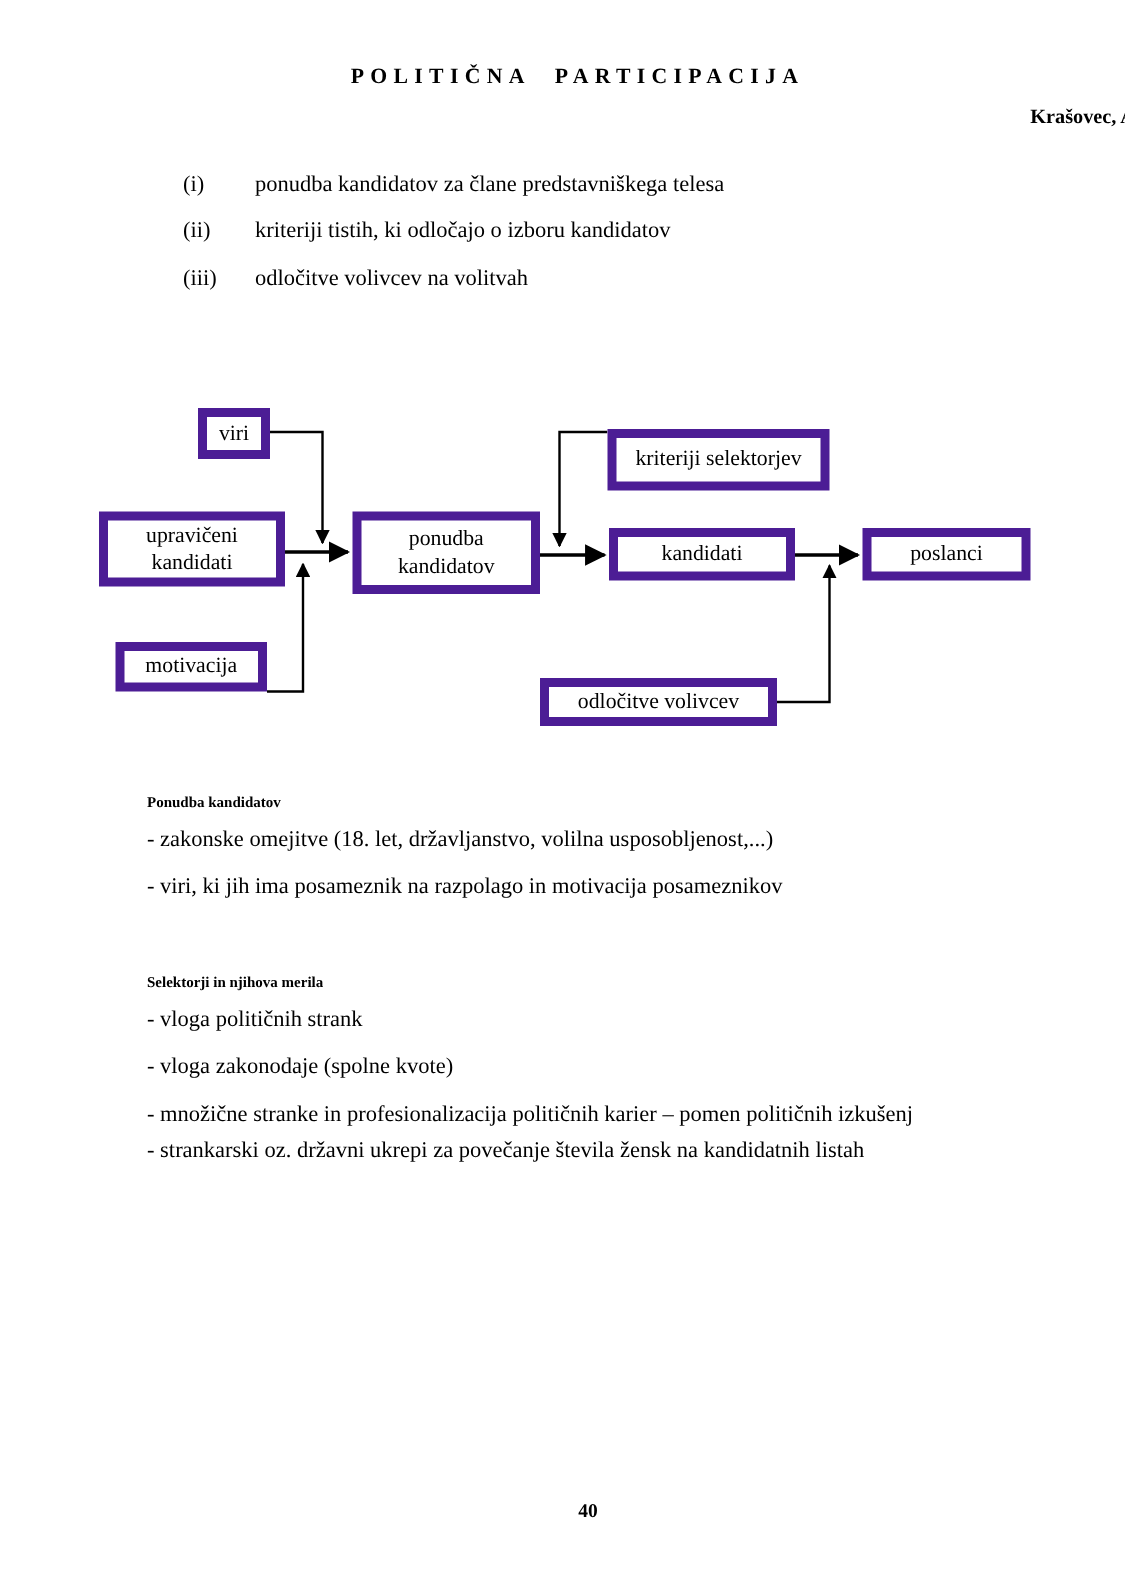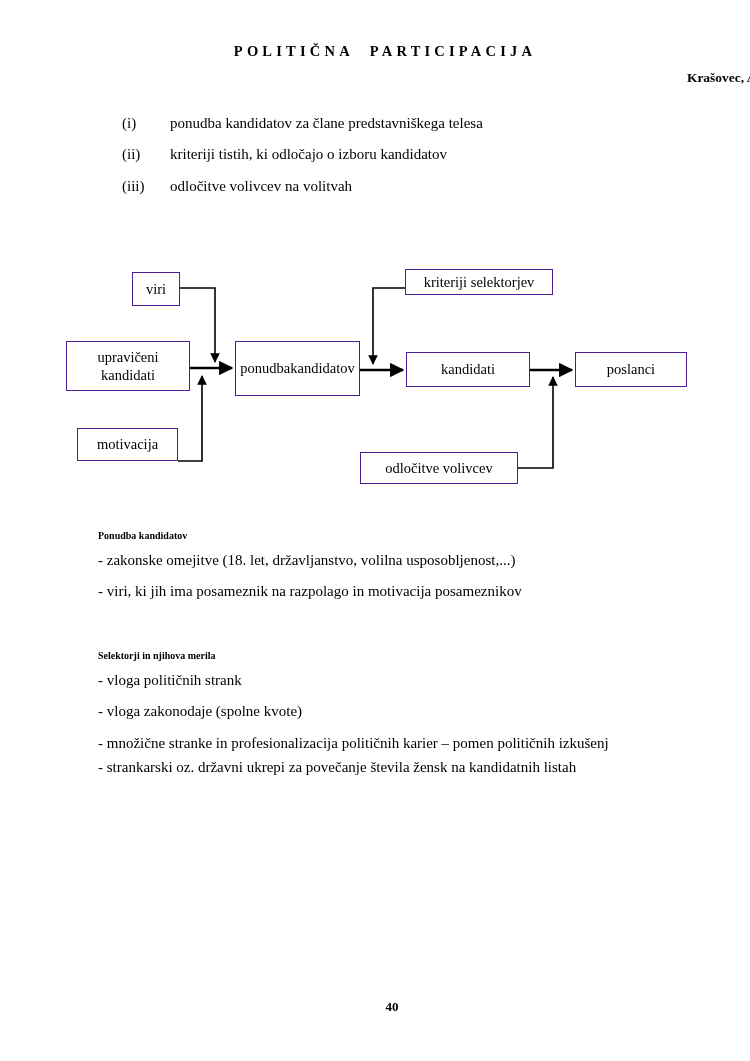--- a/index.html
+++ b/index.html
@@ -72,21 +72,21 @@
   .diagram {
     position: absolute;
     top: 262px;
     left: 0;
     width: 750px;
     height: 240px;
   }
   .dbox {
     position: absolute;
     box-sizing: border-box;
-    border: 1px solid #4c1d95;
+    border: 6px solid #4c1d95;
     background: #ffffff;
     display: flex;
     align-items: center;
     justify-content: center;
     text-align: center;
     font-size: 14.5px;
     line-height: 1.25;
     z-index: 3;
   }
   .diagram svg {
@@ -190,26 +190,26 @@
 
     <div class="dbox" style="left:56px; top:79px; width:124px; height:50px; flex-direction:column;">
       <span>upravičeni</span>
       <span>kandidati</span>
     </div>
 
     <div class="dbox" style="left:67px; top:166px; width:101px; height:33px;">
       <span>motivacija</span>
     </div>
 
-    <div class="dbox" style="left:225px; top:79px; width:125px; height:55px; flex-direction:row;">
+    <div class="dbox" style="left:225px; top:79px; width:125px; height:55px; flex-direction:column;">
       <span>ponudba</span>
       <span>kandidatov</span>
     </div>
 
-    <div class="dbox" style="left:395px; top:7px; width:148px; height:26px;">
+    <div class="dbox" style="left:395px; top:24px; width:148px; height:41px;">
       <span>kriteriji selektorjev</span>
     </div>
 
     <div class="dbox" style="left:396px; top:90px; width:124px; height:35px;">
       <span>kandidati</span>
     </div>
 
     <div class="dbox" style="left:350px; top:190px; width:158px; height:32px;">
       <span>odločitve volivcev</span>
     </div>

